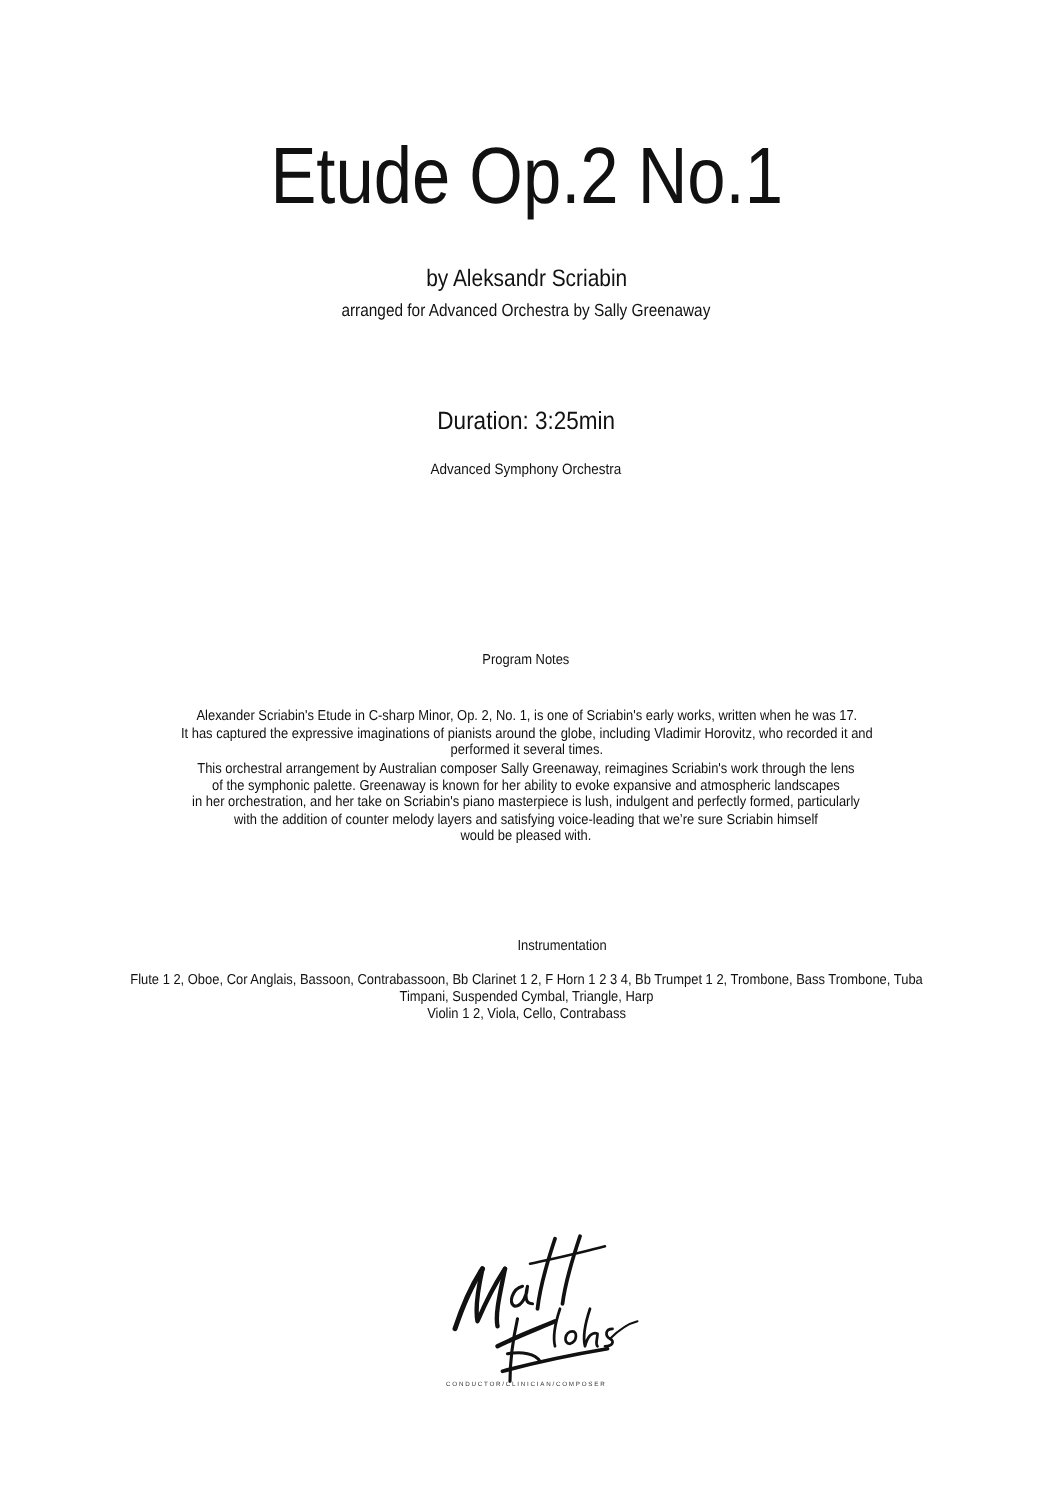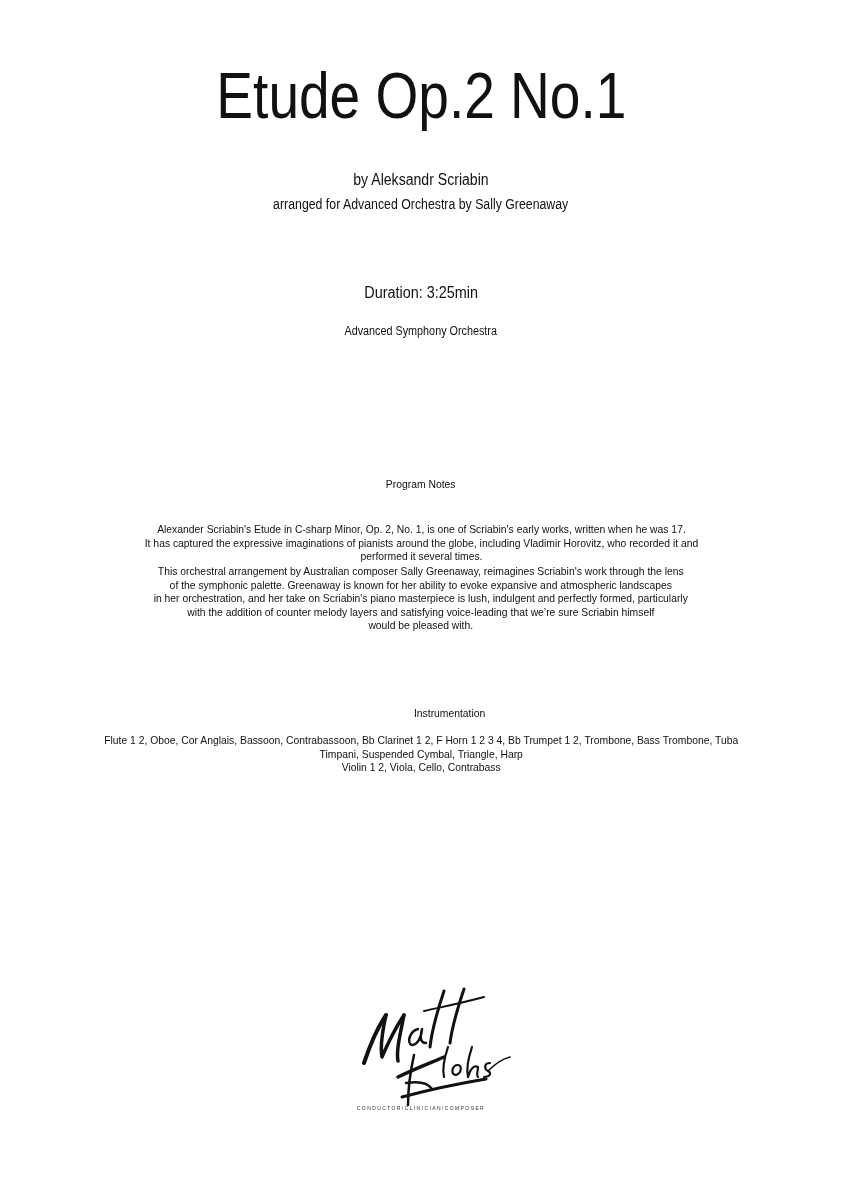--- a/index.html
+++ b/index.html
@@ -14,49 +14,50 @@
       overflow: hidden;
       font-family: "Liberation Sans", "DejaVu Sans", sans-serif;
       color: #111111;
     }
     .abs-center {
       position: absolute;
       left: 0;
       width: 842px;
       text-align: center;
       white-space: nowrap;
+      margin-top: 44px;
     }
     .cond {
       display: inline-block;
       transform-origin: center top;
     }
     #title {
       top: 58px;
       font-size: 64px;
       line-height: 76px;
       font-weight: 400;
       letter-spacing: 0px;
     }
     #title .cond { transform: scaleX(0.86); }
 
     #subtitle-by {
       top: 168px;
-      font-size: 16px;
+      font-size: 19px;
       line-height: 24px;
     }
     #subtitle-arr {
       top: 192px;
       font-size: 14px;
       line-height: 24px;
     }
     #subtitle-by .cond, #subtitle-arr .cond { transform: scaleX(0.88); }
 
     #duration {
       top: 282px;
-      font-size: 16px;
+      font-size: 20px;
       line-height: 22px;
     }
     #ensemble {
       top: 320px;
       font-size: 12px;
       line-height: 22px;
     }
     #duration .cond, #ensemble .cond { transform: scaleX(0.9); }
 
     .small {

